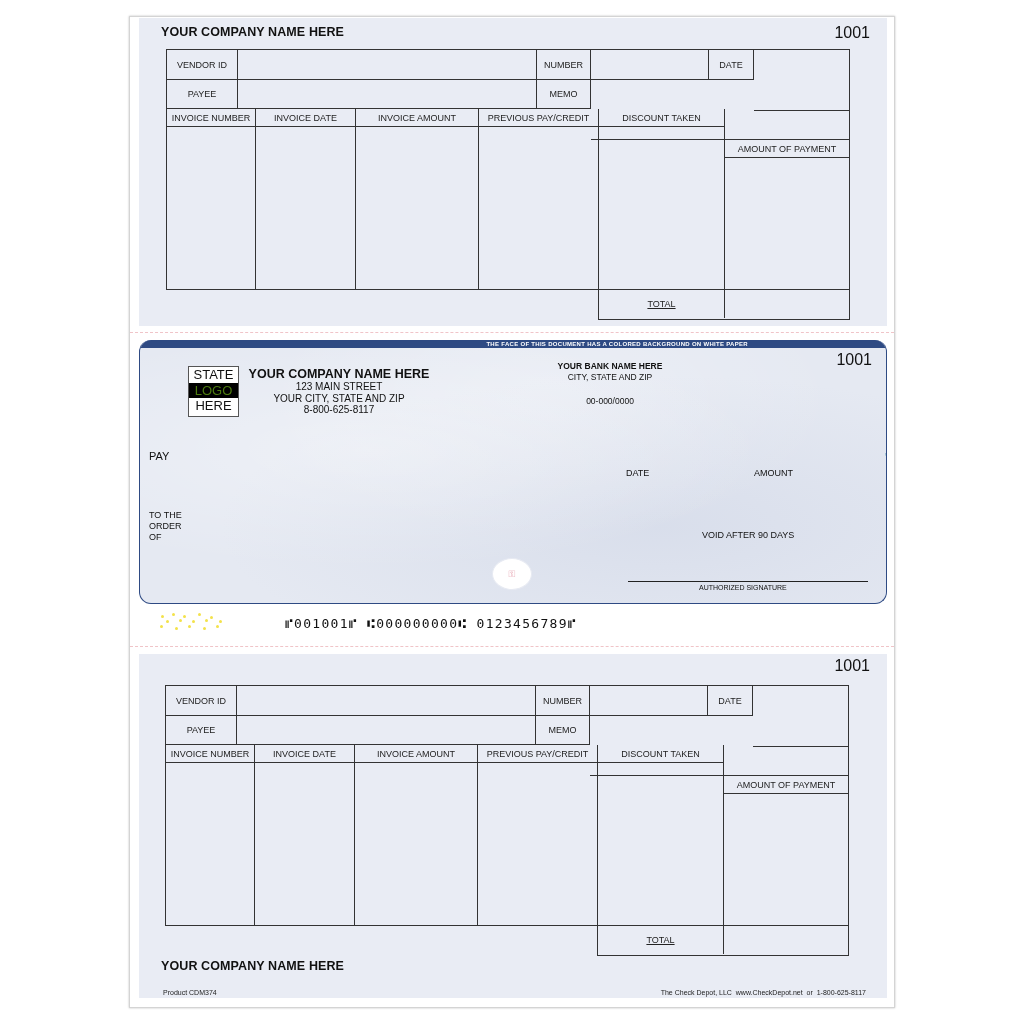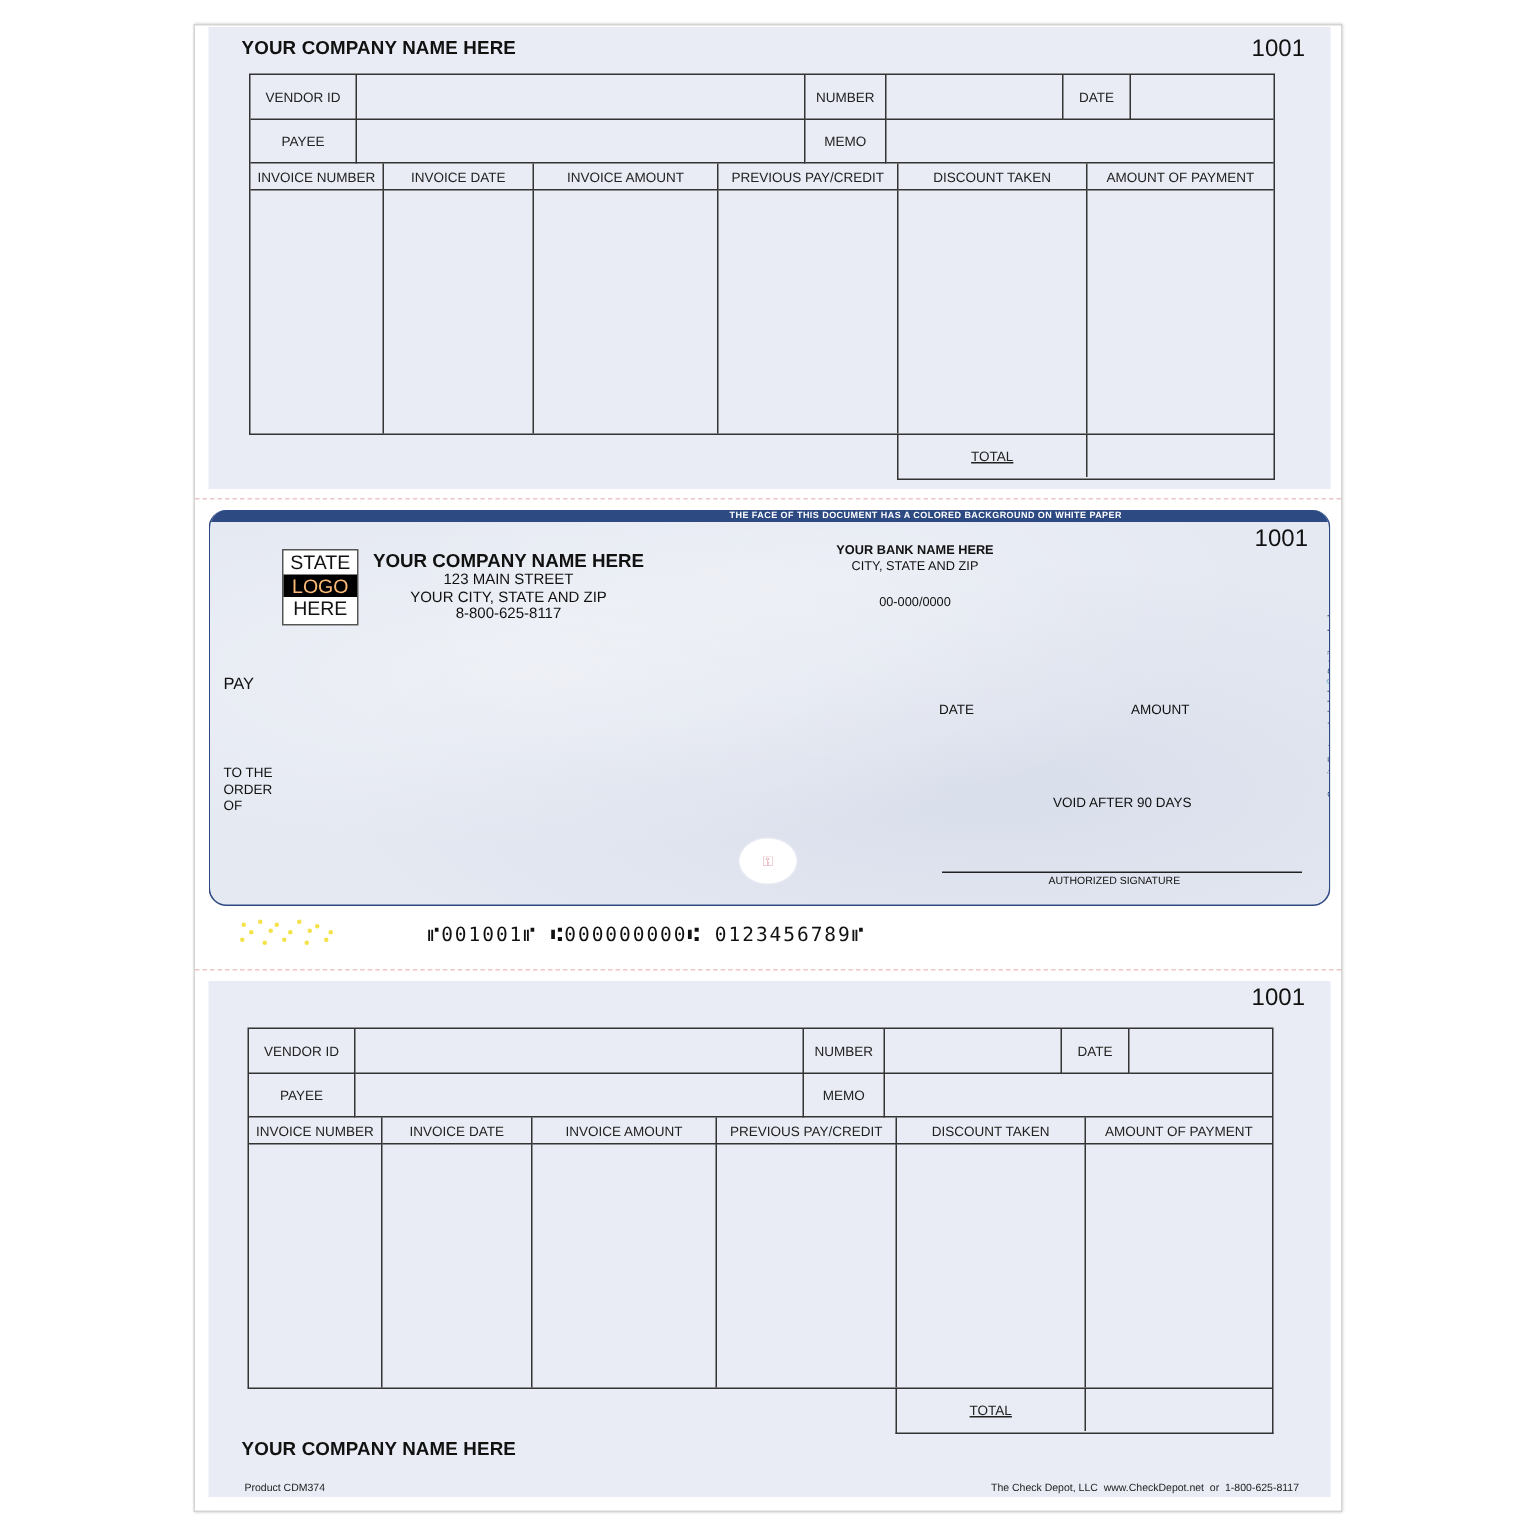--- a/index.html
+++ b/index.html
@@ -22,21 +22,21 @@
   .chk-num { position: absolute; font-size: 16px; }
 
   .perf {
     position: absolute; left: 0; width: 764px; height: 0;
     border-top: 1px dashed #f0c4c8;
   }
 
   
   .grid { position: absolute; border: 1.3px solid #333; }
   .cell { position: absolute; border-right: 1px solid #333; border-bottom: 1px solid #333; font-size: 9px; display: flex; align-items: center; justify-content: center; color: #222; }
-  .cell.nr { border-right: none; }
+  .cell.nr { border-right: none; margin-top: 31px; }
   .cell.nb { border-bottom: none; }
   .totbox { position: absolute; border: 1.3px solid #333; border-top: none; }
   .totbox .cell { font-size: 9px; text-decoration: underline; }
 
   
   .check {
     position: absolute; left: 9px; top: 323px; width: 748px; height: 264px;
     background: #e5e9f2;
     border: 1.5px solid #2e4a83; border-top: none;
     border-radius: 12px 12px 12px 12px;
@@ -52,21 +52,21 @@
     background:
       radial-gradient(ellipse at 30% 40%, rgba(255,255,255,0.35), transparent 55%),
       radial-gradient(ellipse at 70% 70%, rgba(180,190,215,0.25), transparent 60%),
       radial-gradient(ellipse at 55% 20%, rgba(255,255,255,0.25), transparent 50%);
   }
   .logo-box {
     position: absolute; left: 48px; top: 26px; width: 51px; height: 51px;
     border: 1px solid #555; background: #fff; text-align: center;
     font-size: 13px; line-height: 15.5px;
   }
-  .logo-box .inv { background: #000; color: #fdba74; }
+  .logo-box .inv { background: #000; color: #4d7c0f; }
   .addr { position: absolute; left: 108px; top: 28px; width: 182px; text-align: center; font-size: 10px; line-height: 11.5px; }
   .addr .nm { font-weight: bold; font-size: 12.5px; line-height: 13px; }
   .bank { position: absolute; left: 400px; top: 21px; width: 140px; text-align: center; font-size: 8.5px; line-height: 10.5px; }
   .bank .nm { font-weight: bold; }
   .lbl { position: absolute; font-size: 9px; }
   .sig-line { position: absolute; left: 488px; top: 241px; width: 240px; border-top: 1px solid #222; }
   .side-text {
     position: absolute; left: 738px; top: 56px; width: 12px; height: 150px;
   }
   .side-text span {

